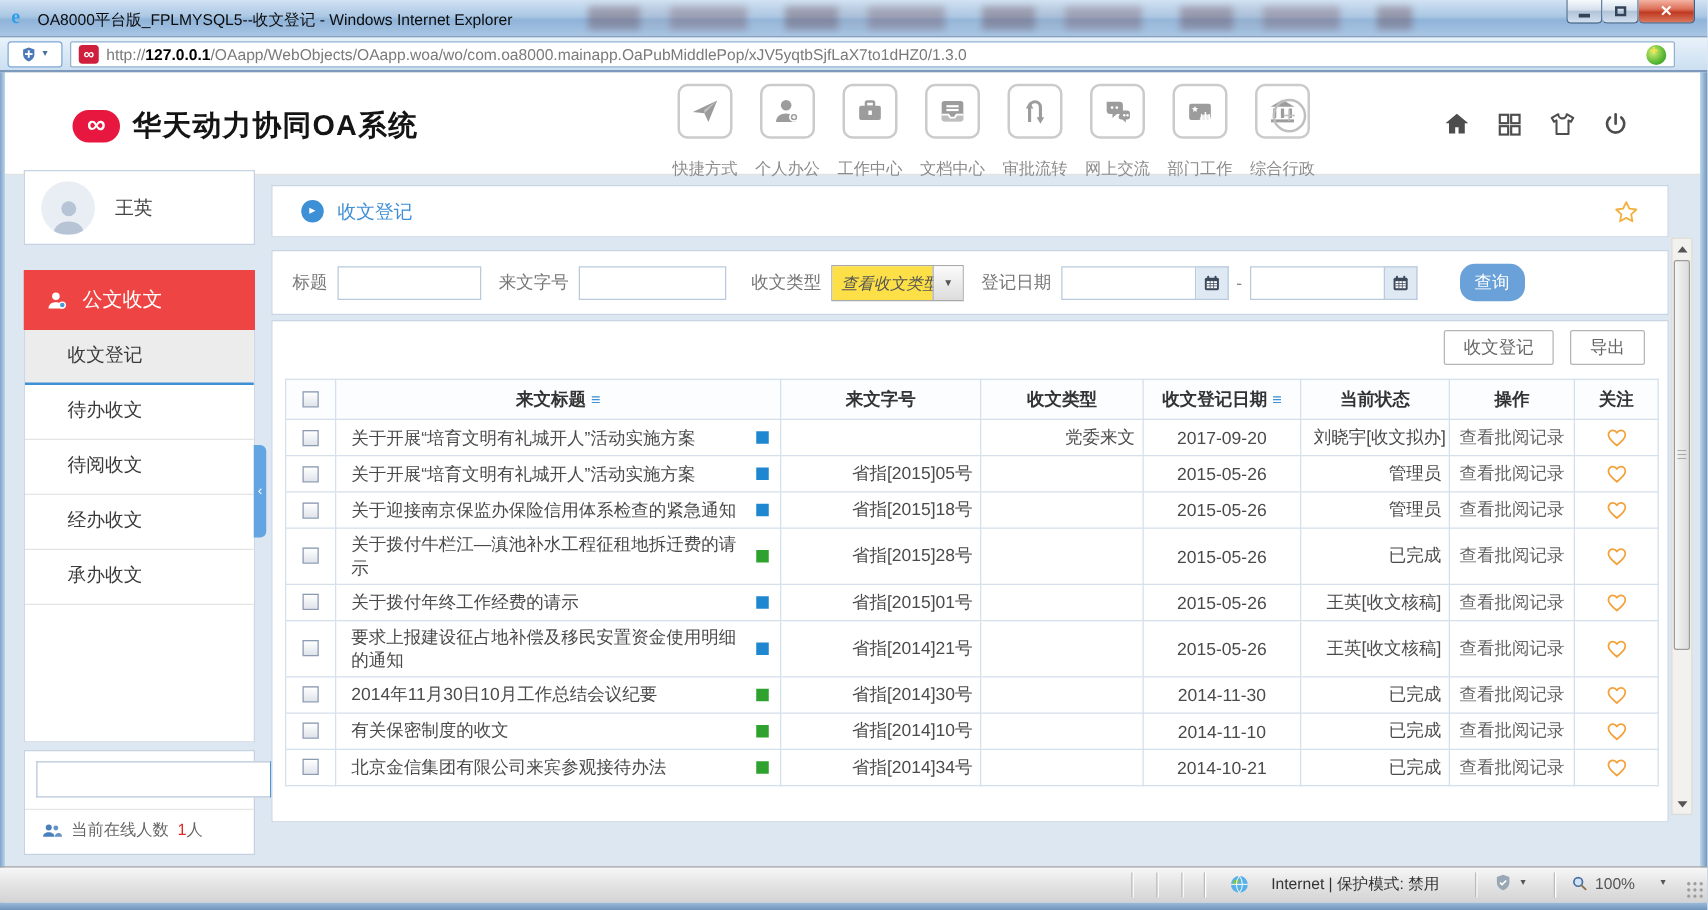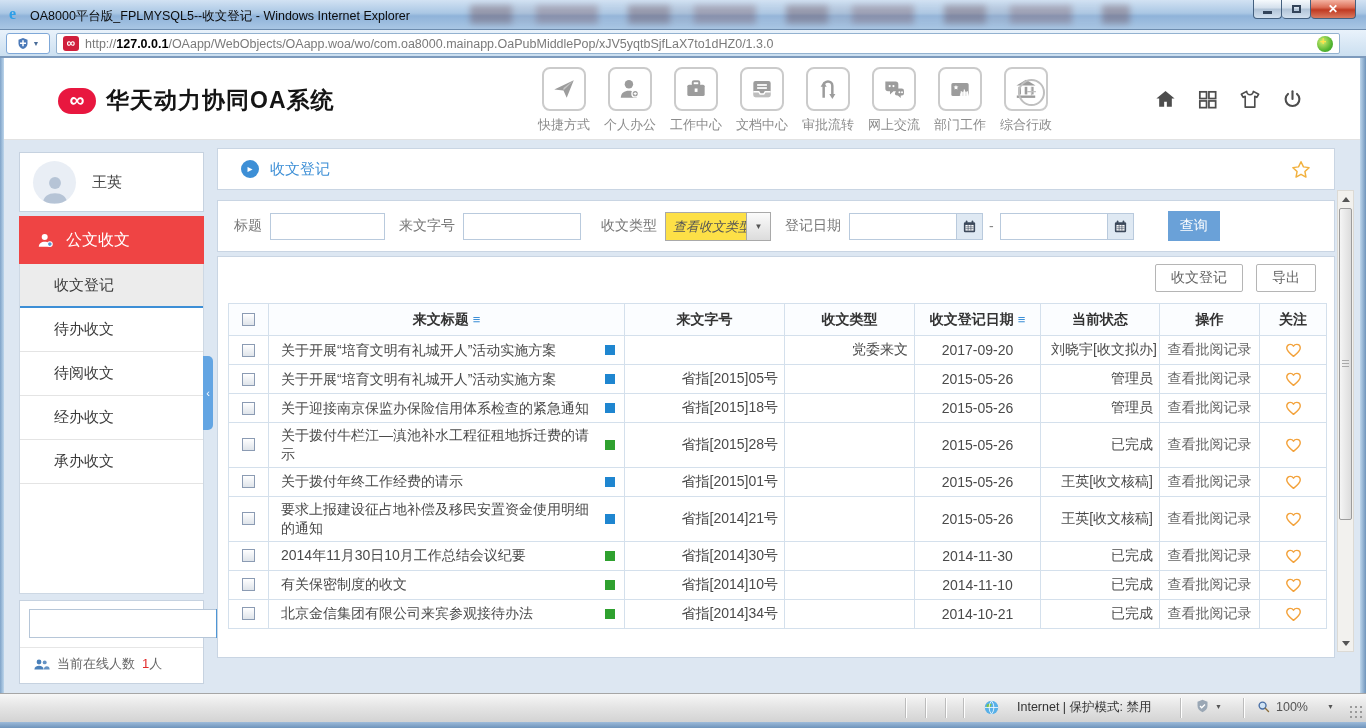--- a/index.html
+++ b/index.html
@@ -48,28 +48,28 @@
   
   .app-header { position:absolute; left:4px; top:58px; width:1356px; height:82px; background:#fff; border-bottom:1px solid #e2e2e2; }
   .logo { position:absolute; left:54px; top:27px; display:flex; align-items:center; gap:10px; }
   .logo-mark { width:38px; height:26px; background:#e8173f; border-radius:13px; color:#fff; display:flex;
     align-items:center; justify-content:center; font-size:21px; font-weight:bold; padding-bottom:2px; }
   .logo-text { font-size:23px; font-weight:bold; color:#141414; letter-spacing:1px; }
   .top-nav { position:absolute; left:533px; top:9px; display:flex; gap:12px; }
   .nav-item { width:54px; text-align:center; cursor:pointer; }
   .tile { width:44px; height:44px; border:2px solid #cbcbcb; border-radius:8px; margin:0 auto;
     display:flex; align-items:center; justify-content:center; color:#9c9c9c; background:#fff; }
-  .nav-label { display:block; font-size:13px; color:#8c8c8c; margin-top:5px; white-space:nowrap; }
+  .nav-label { display:block; font-size:13px; color:#8c8c8c; margin-top:15px; white-space:nowrap; }
   .plus-circle { position:absolute; left:1014px; top:21px; width:27px; height:27px; border:2px solid #bfbfbf;
     border-radius:50%; color:#bfbfbf; font-size:18px; line-height:23px; text-align:center; }
   .header-icons { position:absolute; right:56px; top:30px; display:flex; gap:19px; align-items:center; }
   .header-icons > div { cursor:pointer; }
 
   
-  .user-card { position:absolute; left:19px; top:152px; width:185px; height:60px; background:#fff;
+  .user-card { position:absolute; left:19px; top:136px; width:185px; height:60px; background:#fff;
     border:1px solid #c6d2e0; display:flex; align-items:center; gap:16px; padding-left:13px; }
   .avatar { width:43px; height:43px; border-radius:50%; background:#e9eef5; overflow:hidden; display:flex; align-items:flex-end; justify-content:center; }
   .user-name { font-size:15px; color:#454545; }
   .side-section { position:absolute; left:19px; top:216px; width:185px; height:48px; background:#ef4444;
     color:#fff; display:flex; align-items:center; gap:11px; padding-left:17px; font-size:16px; cursor:pointer; }
   .side-menu { position:absolute; left:19px; top:264px; width:185px; height:330px; background:#fff;
     border:1px solid #cdd8e4; border-top:none; }
   .menu-item { height:44px; line-height:42px; padding-left:34px; font-size:15px; color:#3a3a3a;
     border-bottom:1px solid #e4e4e4; cursor:pointer; background:#fff; }
   .menu-item.active { background:#ececec; border-bottom:2px solid #3d8fd6; }
@@ -94,21 +94,21 @@
   .filter-panel { position:absolute; left:217px; top:200px; width:1118px; height:52px; background:#fff;
     border:1px solid #c9d5e3; display:flex; align-items:center; font-size:14px; color:#777; }
   .f-label { white-space:nowrap; }
   .f-input { height:27px; border:1px solid #b9cadd; background:#fff; outline:none; padding:0 5px; font-size:13px; color:#444; }
   .sel-box { display:flex; height:29px; border:1px solid #a9a9a9; cursor:pointer; }
   .sel-text { width:80px; background:#fde047; font-size:13px; color:#555; line-height:27px; padding-left:7px; white-space:nowrap;font-style:italic; }
   .sel-arrow { width:24px; background:linear-gradient(#fbfbfb,#dcdcdc); border-left:1px solid #a9a9a9;
     color:#555; font-size:8px; line-height:27px; text-align:center; }
   .cal-btn { width:26px; height:27px; background:#dfe9f3; border:1px solid #b9cadd; border-left:none;
     display:flex; align-items:center; justify-content:center; cursor:pointer; }
-  .query-btn { width:52px; height:30px; background:#6aa1d8; color:#fff; border:none; font-size:14px; border-radius:0; cursor:pointer; }
+  .query-btn { width:52px; height:30px; background:#6aa1d8; color:#fff; border:none; font-size:14px; border-radius:12px; cursor:pointer; }
 
   .table-panel { position:absolute; left:217px; top:256px; width:1118px; height:402px; background:#fff; border:1px solid #c9d5e3; }
   .actions { position:absolute; right:18px; top:7px; display:flex; gap:13px; }
   .act-btn { height:28px; padding:0 15px; background:#fff; border:1px solid #b5b5b5; color:#666;
     font-size:14px; border-radius:2px; cursor:pointer; }
   table.grid { border-collapse:collapse; table-layout:fixed; width:1098px; margin:46px 0 0 10px; font-size:14px; color:#4a4a4a; }
   .grid th { height:32px; background:#fbfdff; font-weight:bold; color:#333; border:1px solid #d4e0ec; font-size:14px; white-space:nowrap; }
   .grid td { border:1px solid #d4e0ec; padding:3px 6px; height:29px; }
   .sort-glyph { color:#3d8fd6; font-weight:normal; margin-left:4px; font-size:13px; }
   .c-title { text-align:left; position:relative; padding-left:12px !important; padding-right:28px !important; line-height:1.35; }

